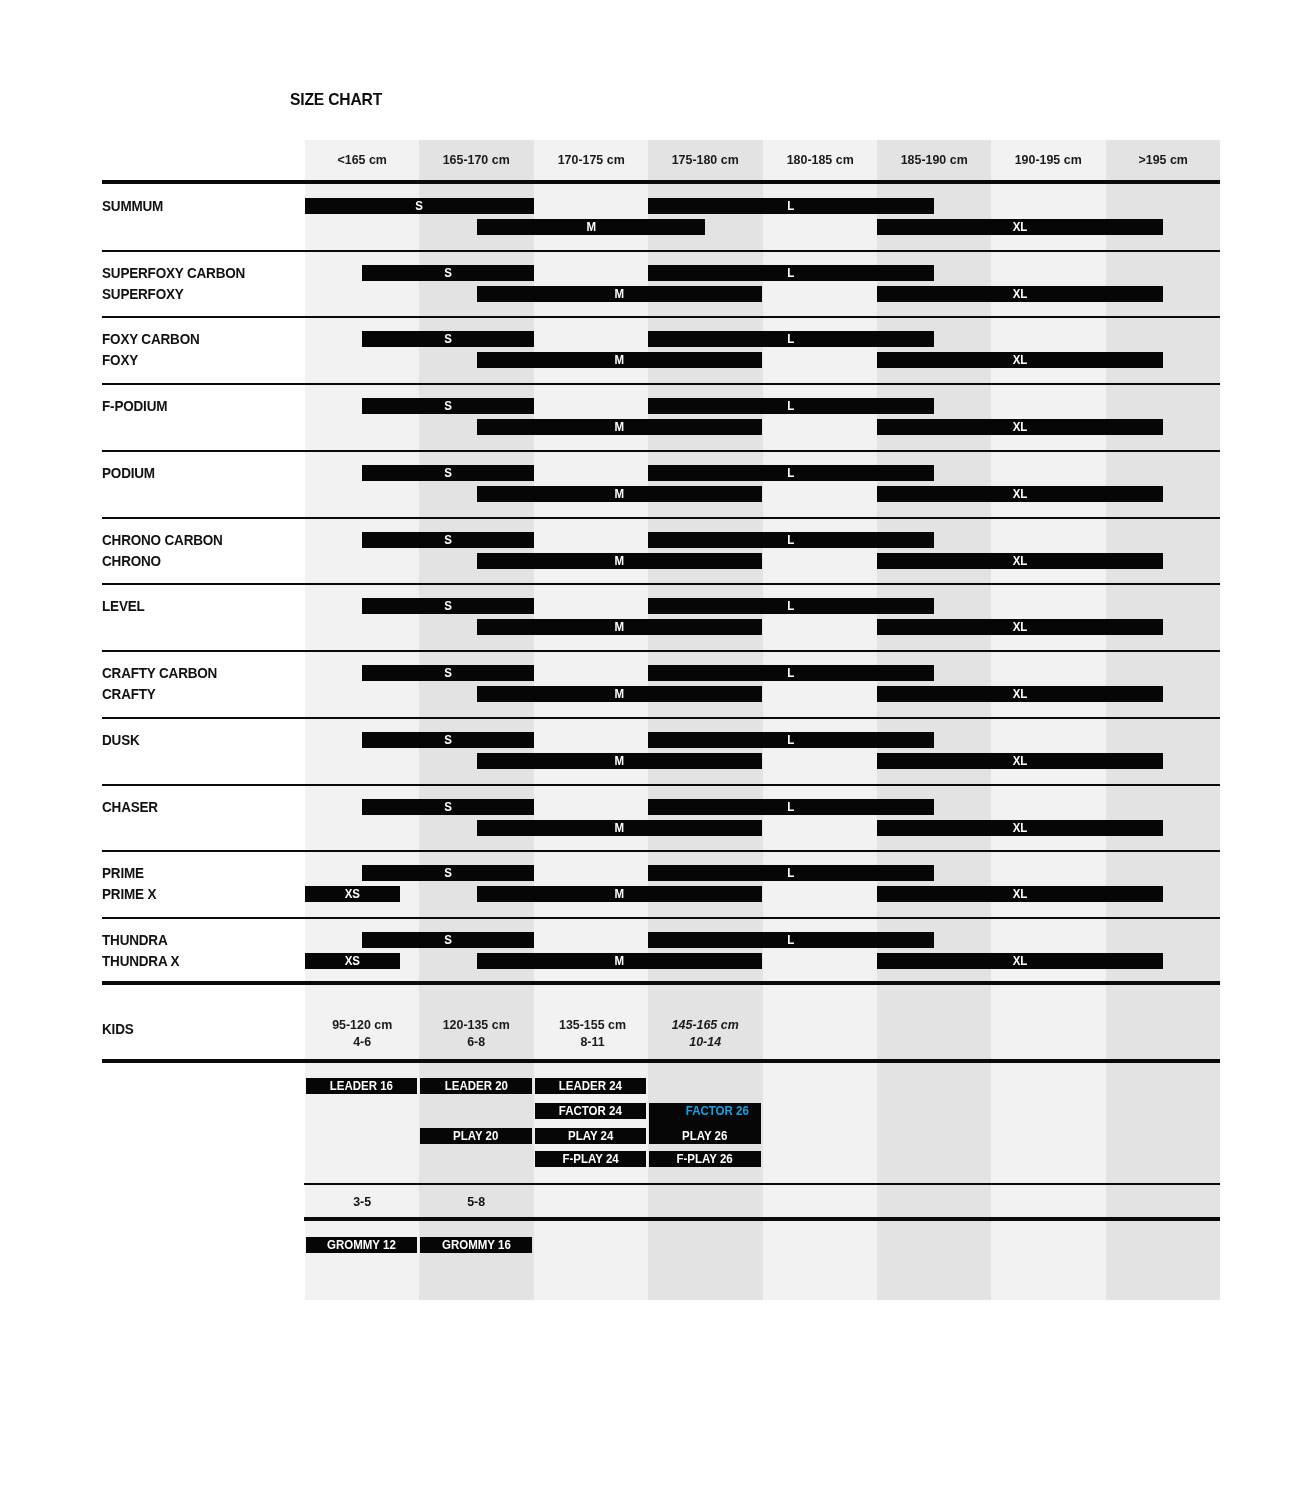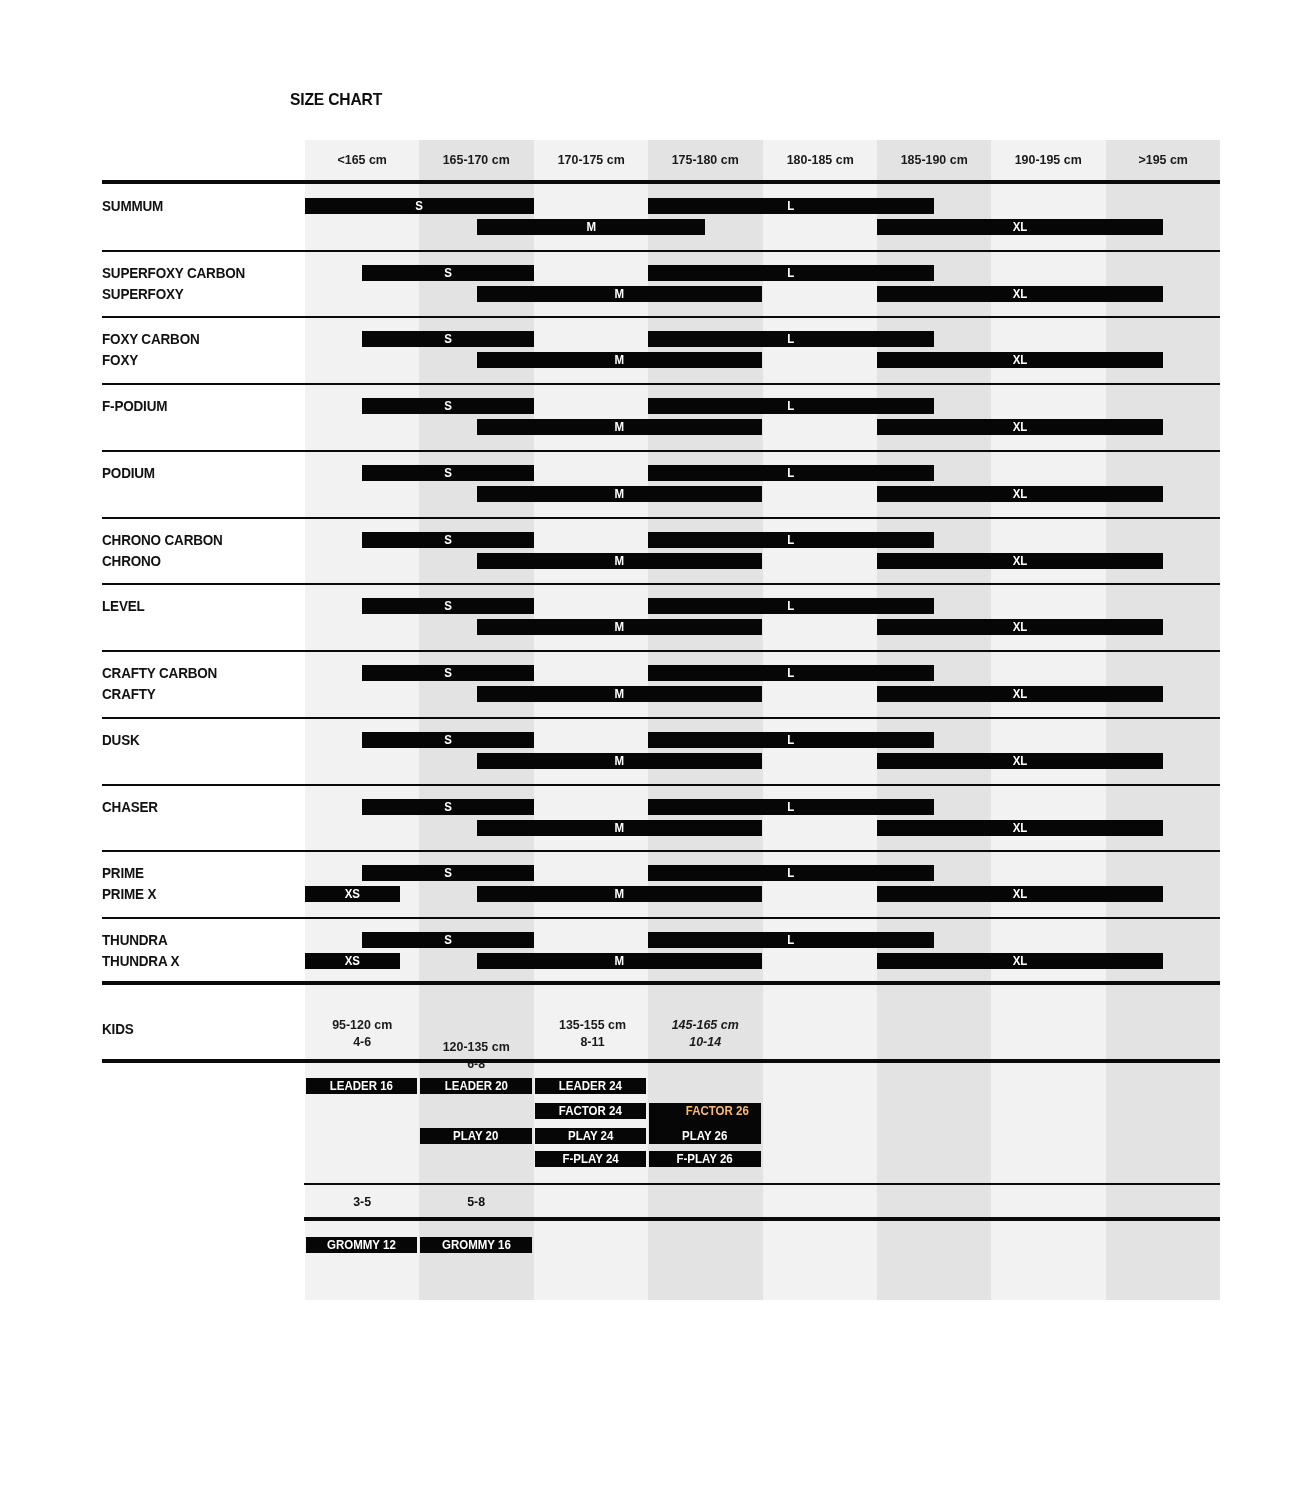--- a/index.html
+++ b/index.html
@@ -123,38 +123,38 @@
       <div class="sbar" style="left: 348.19px; width: 171.56px; top: 932.03px; height: 16px; background: rgb(6, 6, 6); color: rgb(255, 255, 255);"><span>S</span></div>
       <div class="sbar" style="left: 462.56px; width: 285.94px; top: 953.03px; height: 16px; background: rgb(6, 6, 6); color: rgb(255, 255, 255);"><span>M</span></div>
       <div class="sbar" style="left: 634.13px; width: 285.94px; top: 932.03px; height: 16px; background: rgb(6, 6, 6); color: rgb(255, 255, 255);"><span>L</span></div>
       <div class="sbar" style="left: 862.88px; width: 285.94px; top: 953.03px; height: 16px; background: rgb(6, 6, 6); color: rgb(255, 255, 255);"><span>XL</span></div>
       <div class="line" style="left: 88px; width: 1118px; top: 980.76px; height: 4px;"></div>
       <div class="mlabel" style="left: 88px; top: 1021px; height: 16px;"><span>KIDS</span></div>
       <div style="left: 291px; width: 114.38px; top: 1016px; height: 34px;">
         <div class="khdr" style="left: 0px; width: 100%; top: 0px; height: 17px;"><span>95-120 cm</span></div>
         <div class="khdr" style="left: 0px; width: 100%; top: 17px; height: 17px;"><span>4-6</span></div>
       </div>
-      <div style="left: 405.38px; width: 114.38px; top: 1016px; height: 34px; margin-top: 22px;">
+      <div style="left: 405.38px; width: 114.38px; top: 1016px; height: 34px;">
         <div class="khdr" style="left: 0px; width: 100%; top: 0px; height: 17px;"><span>120-135 cm</span></div>
         <div class="khdr" style="left: 0px; width: 100%; top: 17px; height: 17px;"><span>6-8</span></div>
       </div>
       <div style="left: 519.75px; width: 117px; top: 1016px; height: 34px;">
         <div class="khdr" style="left: 0px; width: 100%; top: 0px; height: 17px;"><span>135-155 cm</span></div>
         <div class="khdr" style="left: 0px; width: 100%; top: 17px; height: 17px;"><span>8-11</span></div>
       </div>
       <div style="left: 634.13px; width: 114.38px; top: 1016px; height: 34px; font-style: italic;">
         <div class="khdr" style="left: 0px; width: 100%; top: 0px; height: 17px;"><span>145-165 cm</span></div>
         <div class="khdr" style="left: 0px; width: 100%; top: 17px; height: 17px;"><span>10-14</span></div>
       </div>
       <div class="line" style="left: 88px; width: 1118px; top: 1059px; height: 4px;"></div>
       <div class="sbar" style="left: 292px; width: 111.38px; top: 1078px; height: 16px; background: rgb(6, 6, 6); color: rgb(255, 255, 255);"><span>LEADER 16</span></div>
       <div class="sbar" style="left: 406.38px; width: 111.38px; top: 1078px; height: 16px; background: rgb(6, 6, 6); color: rgb(255, 255, 255);"><span>LEADER 20</span></div>
       <div class="sbar" style="left: 520.75px; width: 111.38px; top: 1078px; height: 16px; background: rgb(6, 6, 6); color: rgb(255, 255, 255);"><span>LEADER 24</span></div>
       <div class="sbar" style="left: 520.75px; width: 111.38px; top: 1103px; height: 16px; background: rgb(6, 6, 6); color: rgb(255, 255, 255);"><span>FACTOR 24</span></div>
-      <div class="sbar" style="left: 635.13px; width: 111.38px; top: 1103px; height: 28px; background: rgb(6, 6, 6); color: #fdba74; padding-left: 24px;"><span>FACTOR 26</span></div>
+      <div class="sbar" style="left: 635.13px; width: 111.38px; top: 1103px; height: 28px; background: rgb(6, 6, 6); color: #0ea5e9; padding-left: 24px;"><span>FACTOR 26</span></div>
       <div class="sbar" style="left: 406.38px; width: 111.38px; top: 1128px; height: 16px; background: rgb(6, 6, 6); color: rgb(255, 255, 255);"><span>PLAY 20</span></div>
       <div class="sbar" style="left: 520.75px; width: 111.38px; top: 1128px; height: 16px; background: rgb(6, 6, 6); color: rgb(255, 255, 255);"><span>PLAY 24</span></div>
       <div class="sbar" style="left: 635.13px; width: 111.38px; top: 1128px; height: 16px; background: rgb(6, 6, 6); color: rgb(255, 255, 255);"><span>PLAY 26</span></div>
       <div class="sbar" style="left: 520.75px; width: 111.38px; top: 1151px; height: 16px; background: rgb(6, 6, 6); color: rgb(255, 255, 255);"><span>F-PLAY 24</span></div>
       <div class="sbar" style="left: 635.13px; width: 111.38px; top: 1151px; height: 16px; background: rgb(6, 6, 6); color: rgb(255, 255, 255);"><span>F-PLAY 26</span></div>
       <div class="line" style="left: 290px; width: 916px; top: 1183px; height: 2px;"></div>
       <div class="agel" style="left: 291px; width: 114.38px; top: 1194px; height: 16px;"><span>3-5</span></div>
       <div class="agel" style="left: 405.38px; width: 114.38px; top: 1194px; height: 16px;"><span>5-8</span></div>
       <div class="line" style="left: 290px; width: 916px; top: 1217px; height: 4px;"></div>
       <div class="sbar" style="left: 292px; width: 111.38px; top: 1237px; height: 16px; background: rgb(6, 6, 6); color: rgb(255, 255, 255);"><span>GROMMY 12</span></div>

